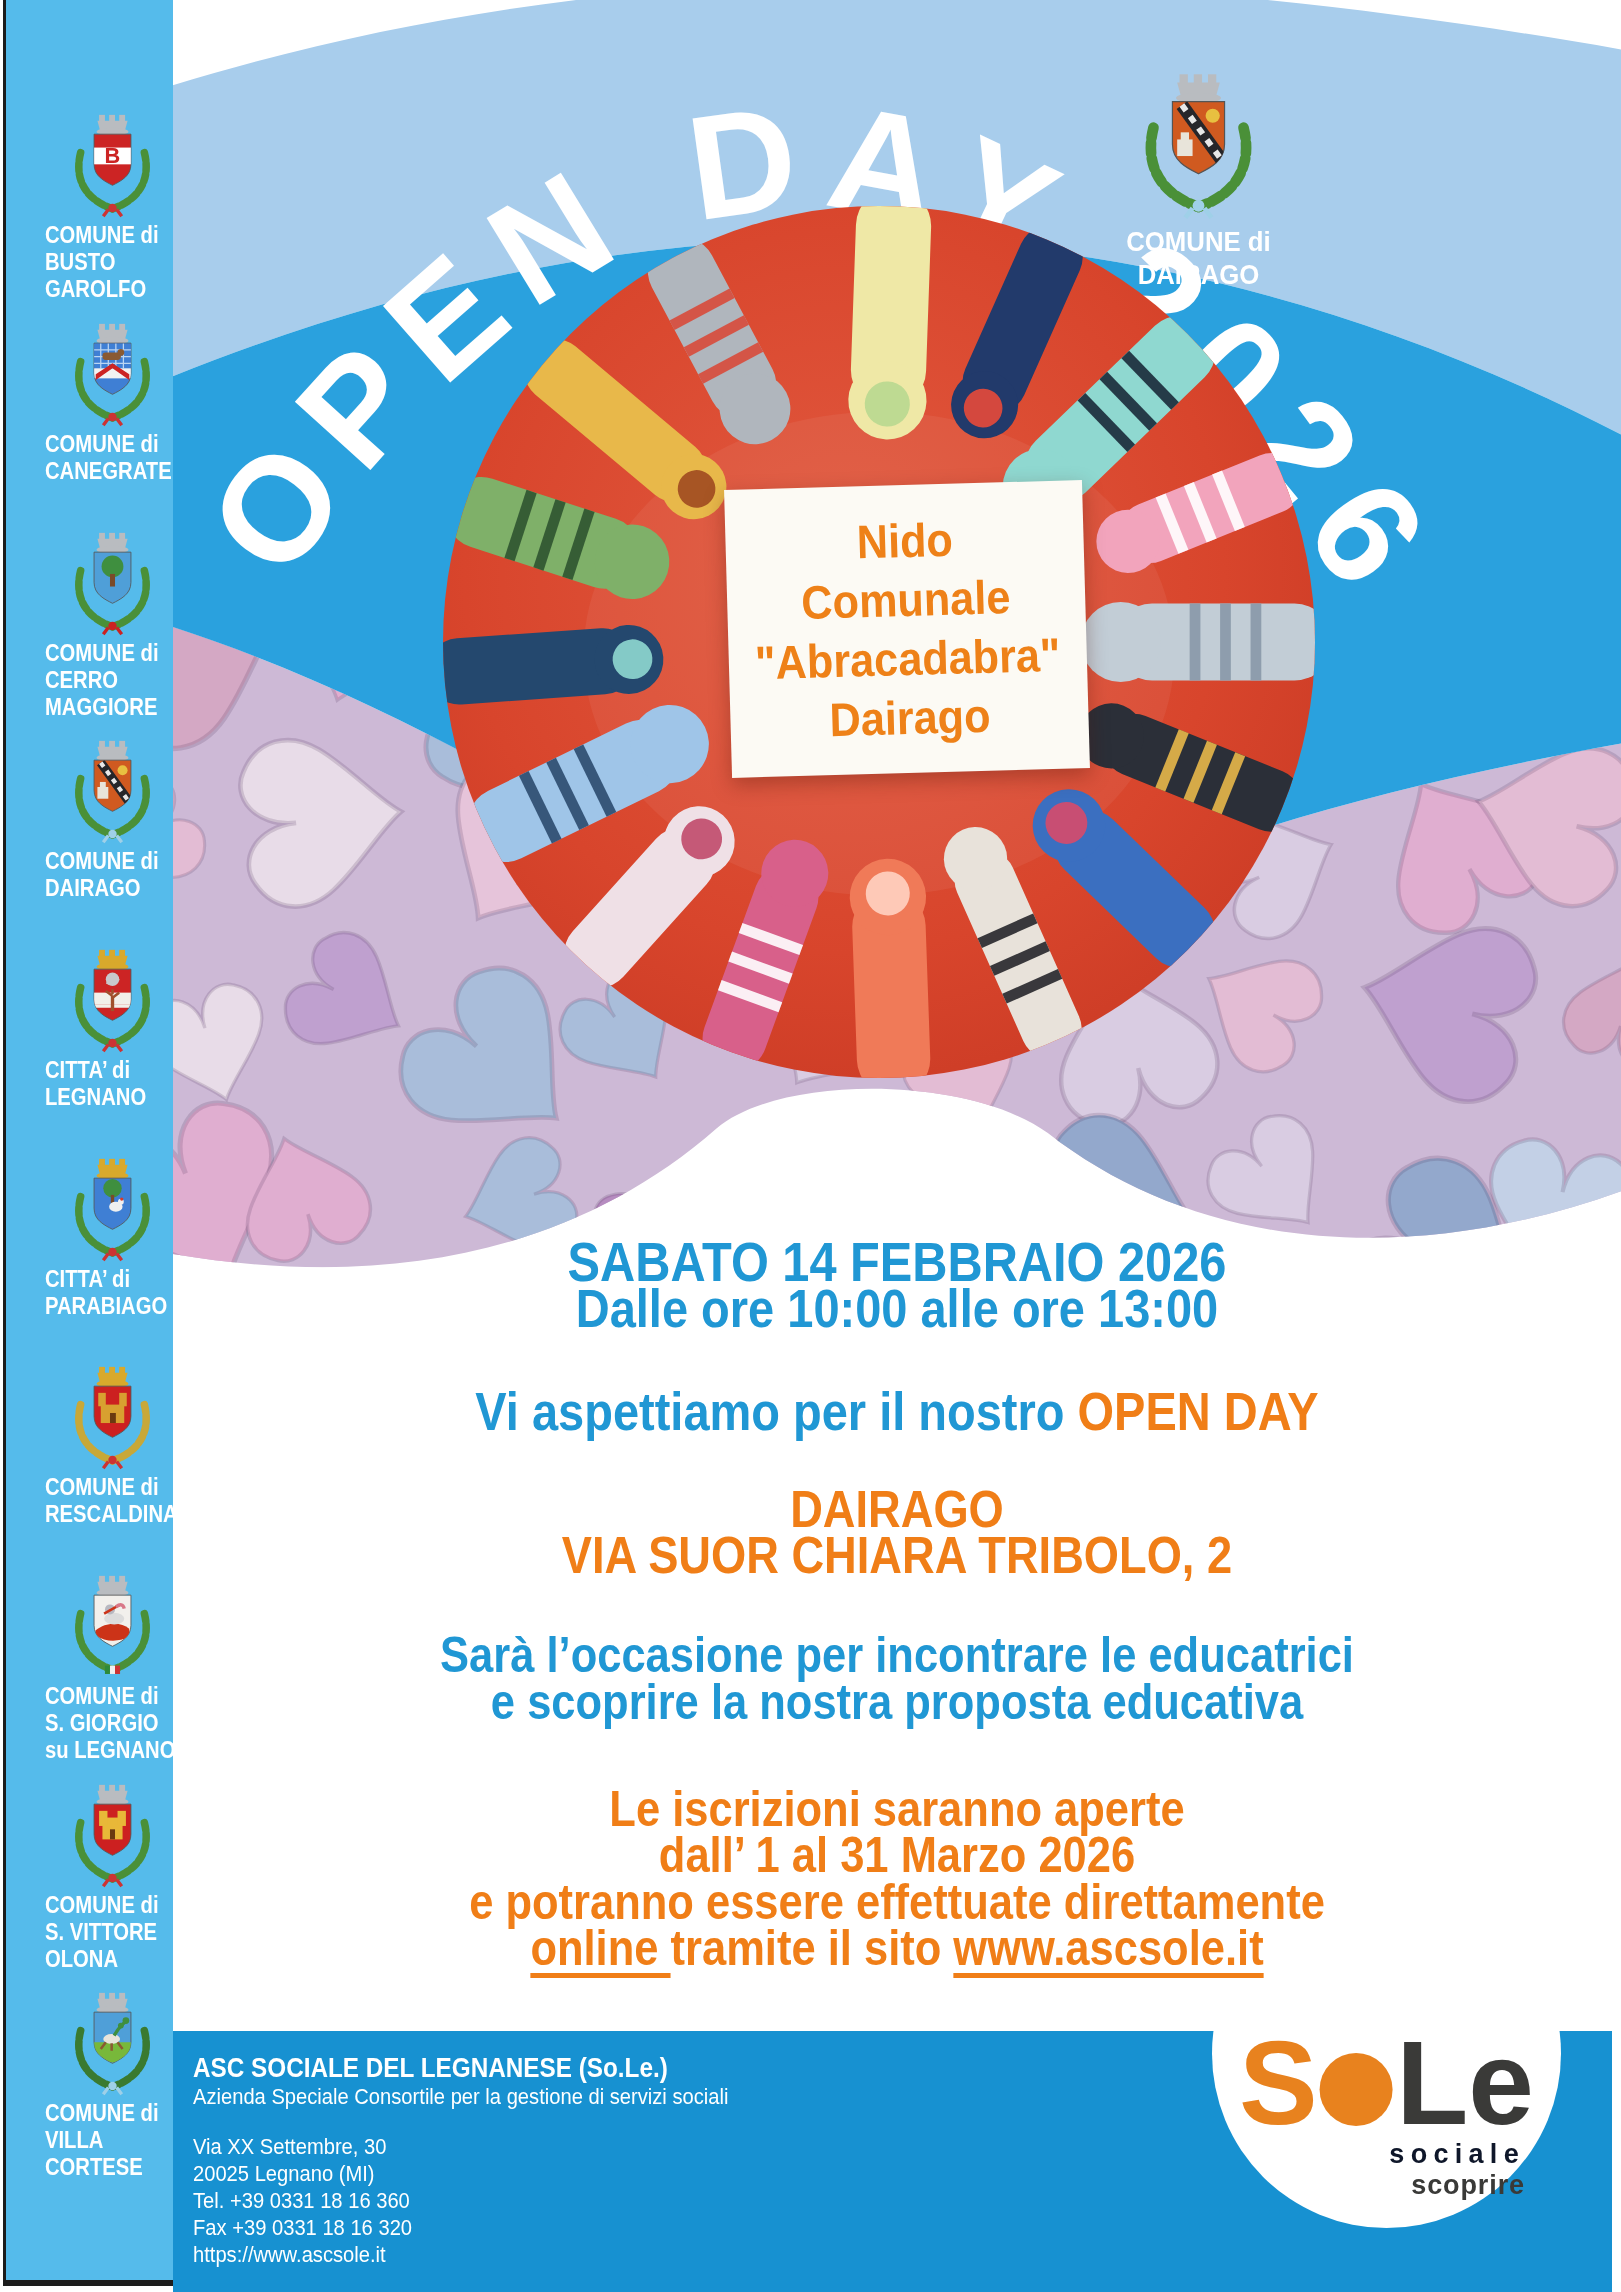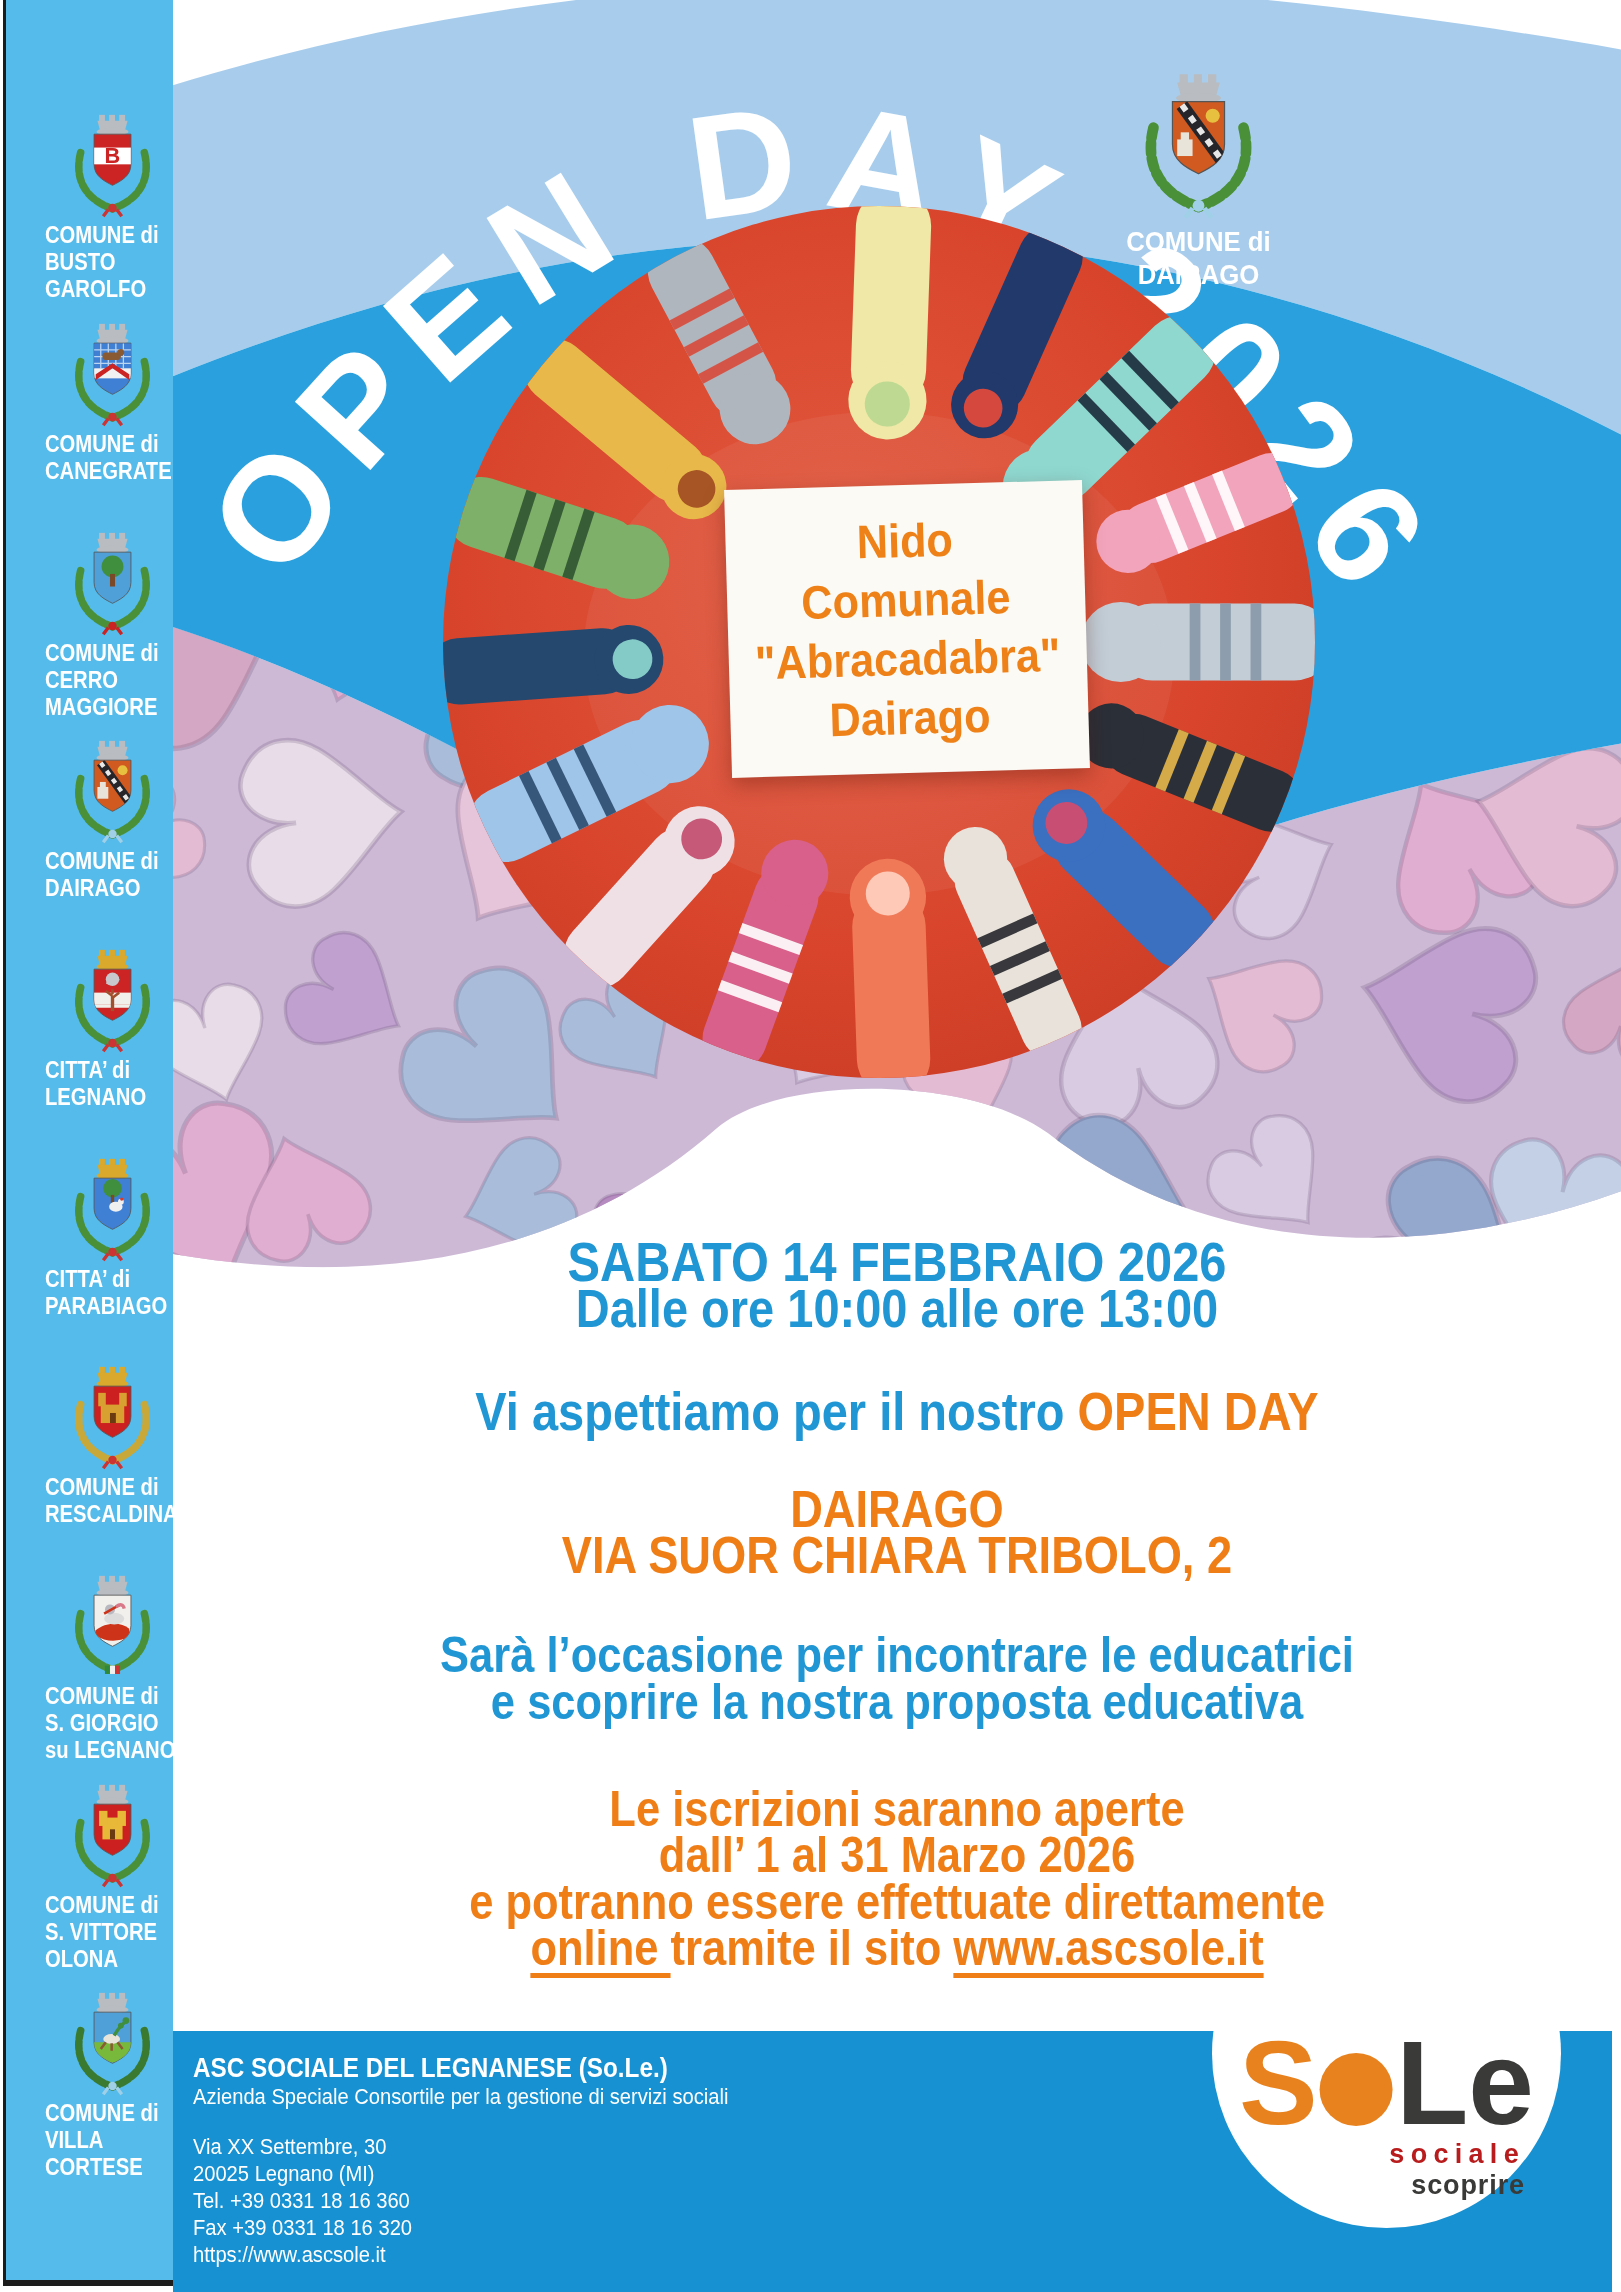--- a/index.html
+++ b/index.html
@@ -43,21 +43,21 @@
   .ft-title{font-size:27px;font-weight:bold;line-height:30px;}
   .ft-sub{font-size:22.4px;line-height:27px;}
   .ft-gap{height:23px;}
   .ft-line{font-size:22.4px;line-height:27px;}
 
   .sole-logo{position:absolute;left:1212px;top:1879px;width:349px;height:349px;border-radius:50%;background:#ffffff;z-index:3;}
   .sole-word{position:absolute;left:50%;top:159px;transform:translateX(-50%);display:flex;align-items:flex-end;}
   .sole-word .s{font-size:118px;font-weight:bold;color:#E8821E;line-height:90px;}
   .sole-word .dot{width:73px;height:73px;background:#E8821E;border-radius:50%;margin:0 3.6px 1.8px 1.8px;}
   .sole-word .le{font-size:118px;font-weight:bold;color:#3a3a38;line-height:90px;}
-  .sole-sub1{position:absolute;right:36px;top:260px;color:#b91c1c;font-weight:bold;font-size:27px;letter-spacing:6.3px;}
+  .sole-sub1{position:absolute;right:36px;top:260px;color:#0f172a;font-weight:bold;font-size:27px;letter-spacing:6.3px;}
   .sole-sub2{position:absolute;right:36px;top:291px;color:#3a3a38;font-weight:bold;font-size:27px;letter-spacing:0.9px;}
 </style>
 </head>
 <body>
 
 <div class="page">
 
   <svg class="bgsvg" width="1621" height="2293" viewBox="0 0 1810 2560">
     <defs>
       <clipPath id="heartsClip">

